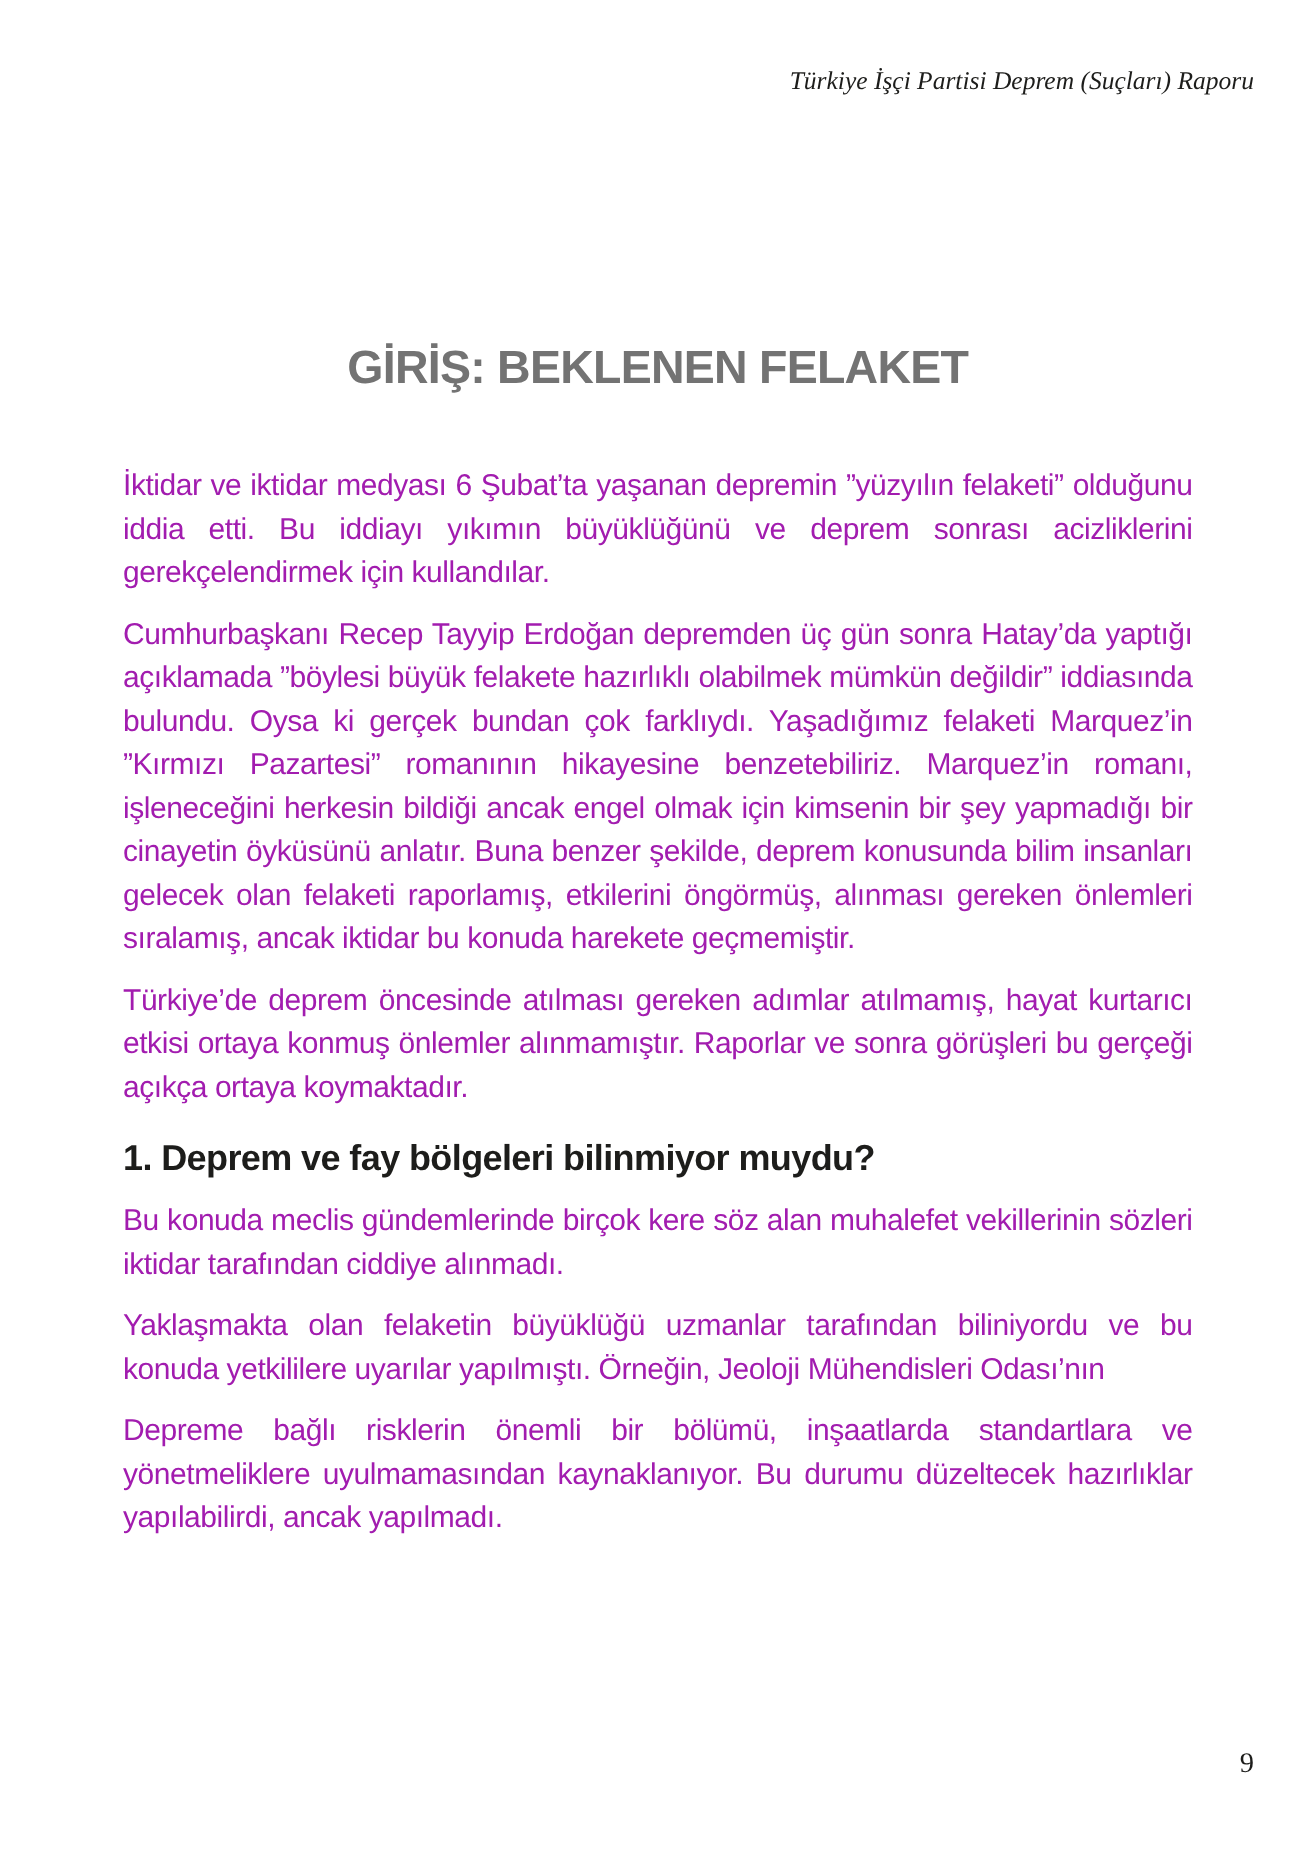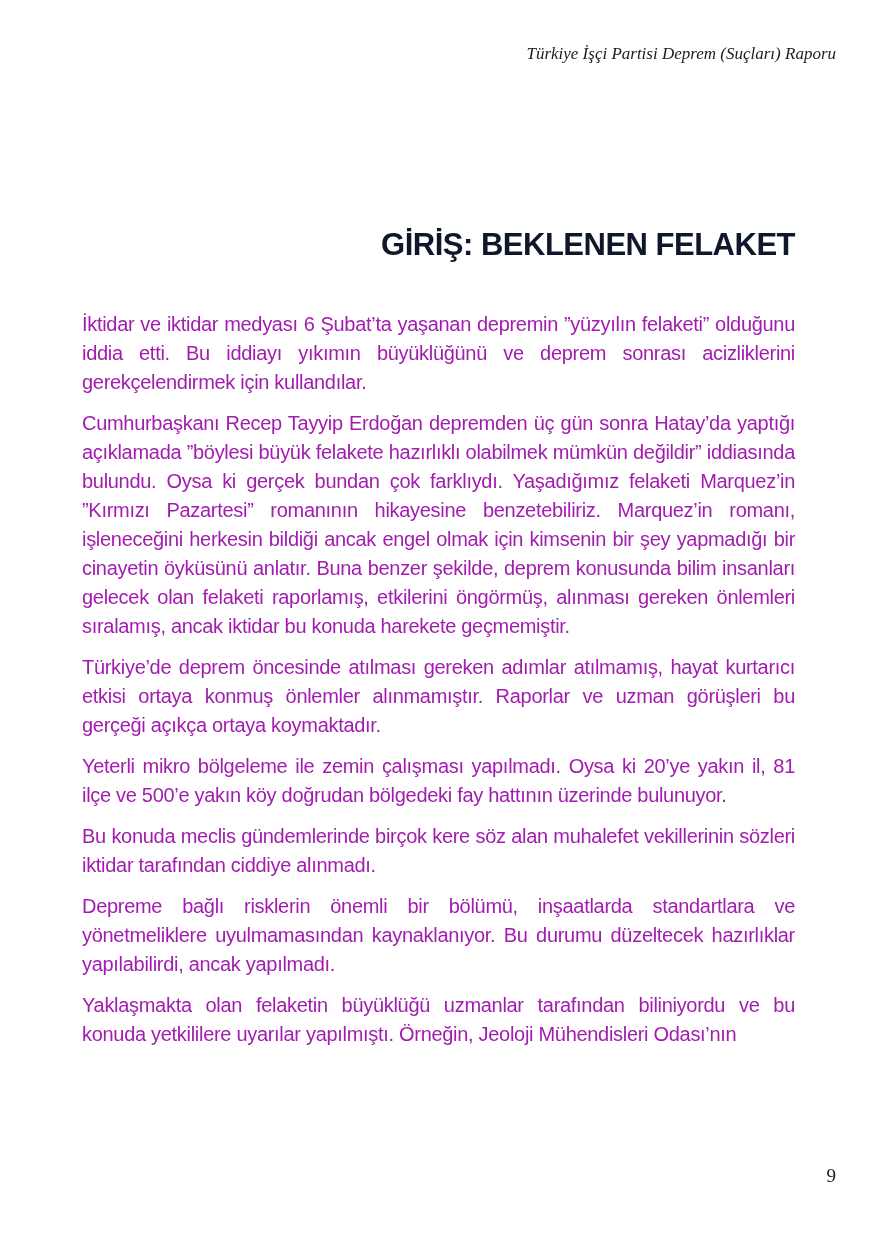--- a/index.html
+++ b/index.html
@@ -26,25 +26,25 @@
     text-align: center;
   }
   .content {
     position: absolute;
     top: 226px;
     left: 82px;
     width: 713px;
   }
   .doc-title {
     margin: 0 0 46px 0;
-    text-align: right;
+    text-align: center;
     font-size: 31px;
     font-weight: bold;
     letter-spacing: -0.5px;
-    color: #0f172a;
+    color: #737373;
     line-height: 38px;
   }
   .body-par {
     margin: 0 0 12px 0;
     font-size: 20px;
     line-height: 29px;
     letter-spacing: -0.3px;
     color: #a21caf;
     text-align: justify;
     hyphens: auto;
@@ -75,29 +75,29 @@
   <div class="running-header">Türkiye İşçi Partisi Deprem (Suçları) Raporu</div>
 
   <div class="content">
 
     <h1 class="doc-title">GİRİŞ: BEKLENEN FELAKET</h1>
 
     <p class="body-par">İktidar ve iktidar medyası 6 Şubat’ta yaşanan depremin ”yüzyılın felaketi” olduğunu iddia etti. Bu iddiayı yıkımın büyüklüğünü ve deprem sonrası acizliklerini gerekçelendirmek için kullandılar.</p>
 
     <p class="body-par">Cumhurbaşkanı Recep Tayyip Erdoğan depremden üç gün sonra Hatay’da yaptığı açıklamada ”böylesi büyük felakete hazırlıklı olabilmek mümkün değildir” iddiasında bulundu. Oysa ki gerçek bundan çok farklıydı. Yaşadığımız felaketi Marquez’in ”Kırmızı Pazartesi” romanının hikayesine benzetebiliriz. Marquez’in romanı, işleneceğini herkesin bildiği ancak engel olmak için kimsenin bir şey yapmadığı bir cinayetin öyküsünü anlatır. Buna benzer şekilde, deprem konusunda bilim insanları gelecek olan felaketi raporlamış, etkilerini öngörmüş, alınması gereken önlemleri sıralamış, ancak iktidar bu konuda harekete geçmemiştir.</p>
 
-    <p class="body-par">Türkiye’de deprem öncesinde atılması gereken adımlar atılmamış, hayat kurtarıcı etkisi ortaya konmuş önlemler alınmamıştır. Raporlar ve uzman görüşleri bu gerçeği açıkça ortaya koymaktadır.</p>
+    <p class="body-par">Türkiye’de deprem öncesinde atılması gereken adımlar atılmamış, hayat kurtarıcı etkisi ortaya konmuş önlemler alınmamıştır. Raporlar ve sonra görüşleri bu gerçeği açıkça ortaya koymaktadır.</p>
+
+    <h2 class="section-heading">1. Deprem ve fay bölgeleri bilinmiyor muydu?</h2>
 
 
 
-    <p class="body-par">Yeterli mikro bölgeleme ile zemin çalışması yapılmadı. Oysa ki 20’ye yakın il, 81 ilçe ve 500’e yakın köy doğrudan bölgedeki fay hattının üzerinde bulunuyor.</p>
-
     <p class="body-par">Bu konuda meclis gündemlerinde birçok kere söz alan muhalefet vekillerinin sözleri iktidar tarafından ciddiye alınmadı.</p>
 
+    <p class="body-par">Yaklaşmakta olan felaketin büyüklüğü uzmanlar tarafından biliniyordu ve bu konuda yetkililere uyarılar yapılmıştı. Örneğin, Jeoloji Mühendisleri Odası’nın</p>
+
     <p class="body-par">Depreme bağlı risklerin önemli bir bölümü, inşaatlarda standartlara ve yönetmeliklere uyulmamasından kaynaklanıyor. Bu durumu düzeltecek hazırlıklar yapılabilirdi, ancak yapılmadı.</p>
-
-    <p class="body-par">Yaklaşmakta olan felaketin büyüklüğü uzmanlar tarafından biliniyordu ve bu konuda yetkililere uyarılar yapılmıştı. Örneğin, Jeoloji Mühendisleri Odası’nın</p>
 
   </div>
 
   <div class="page-number">9</div>
 
 </div>
 
 </body></html>

